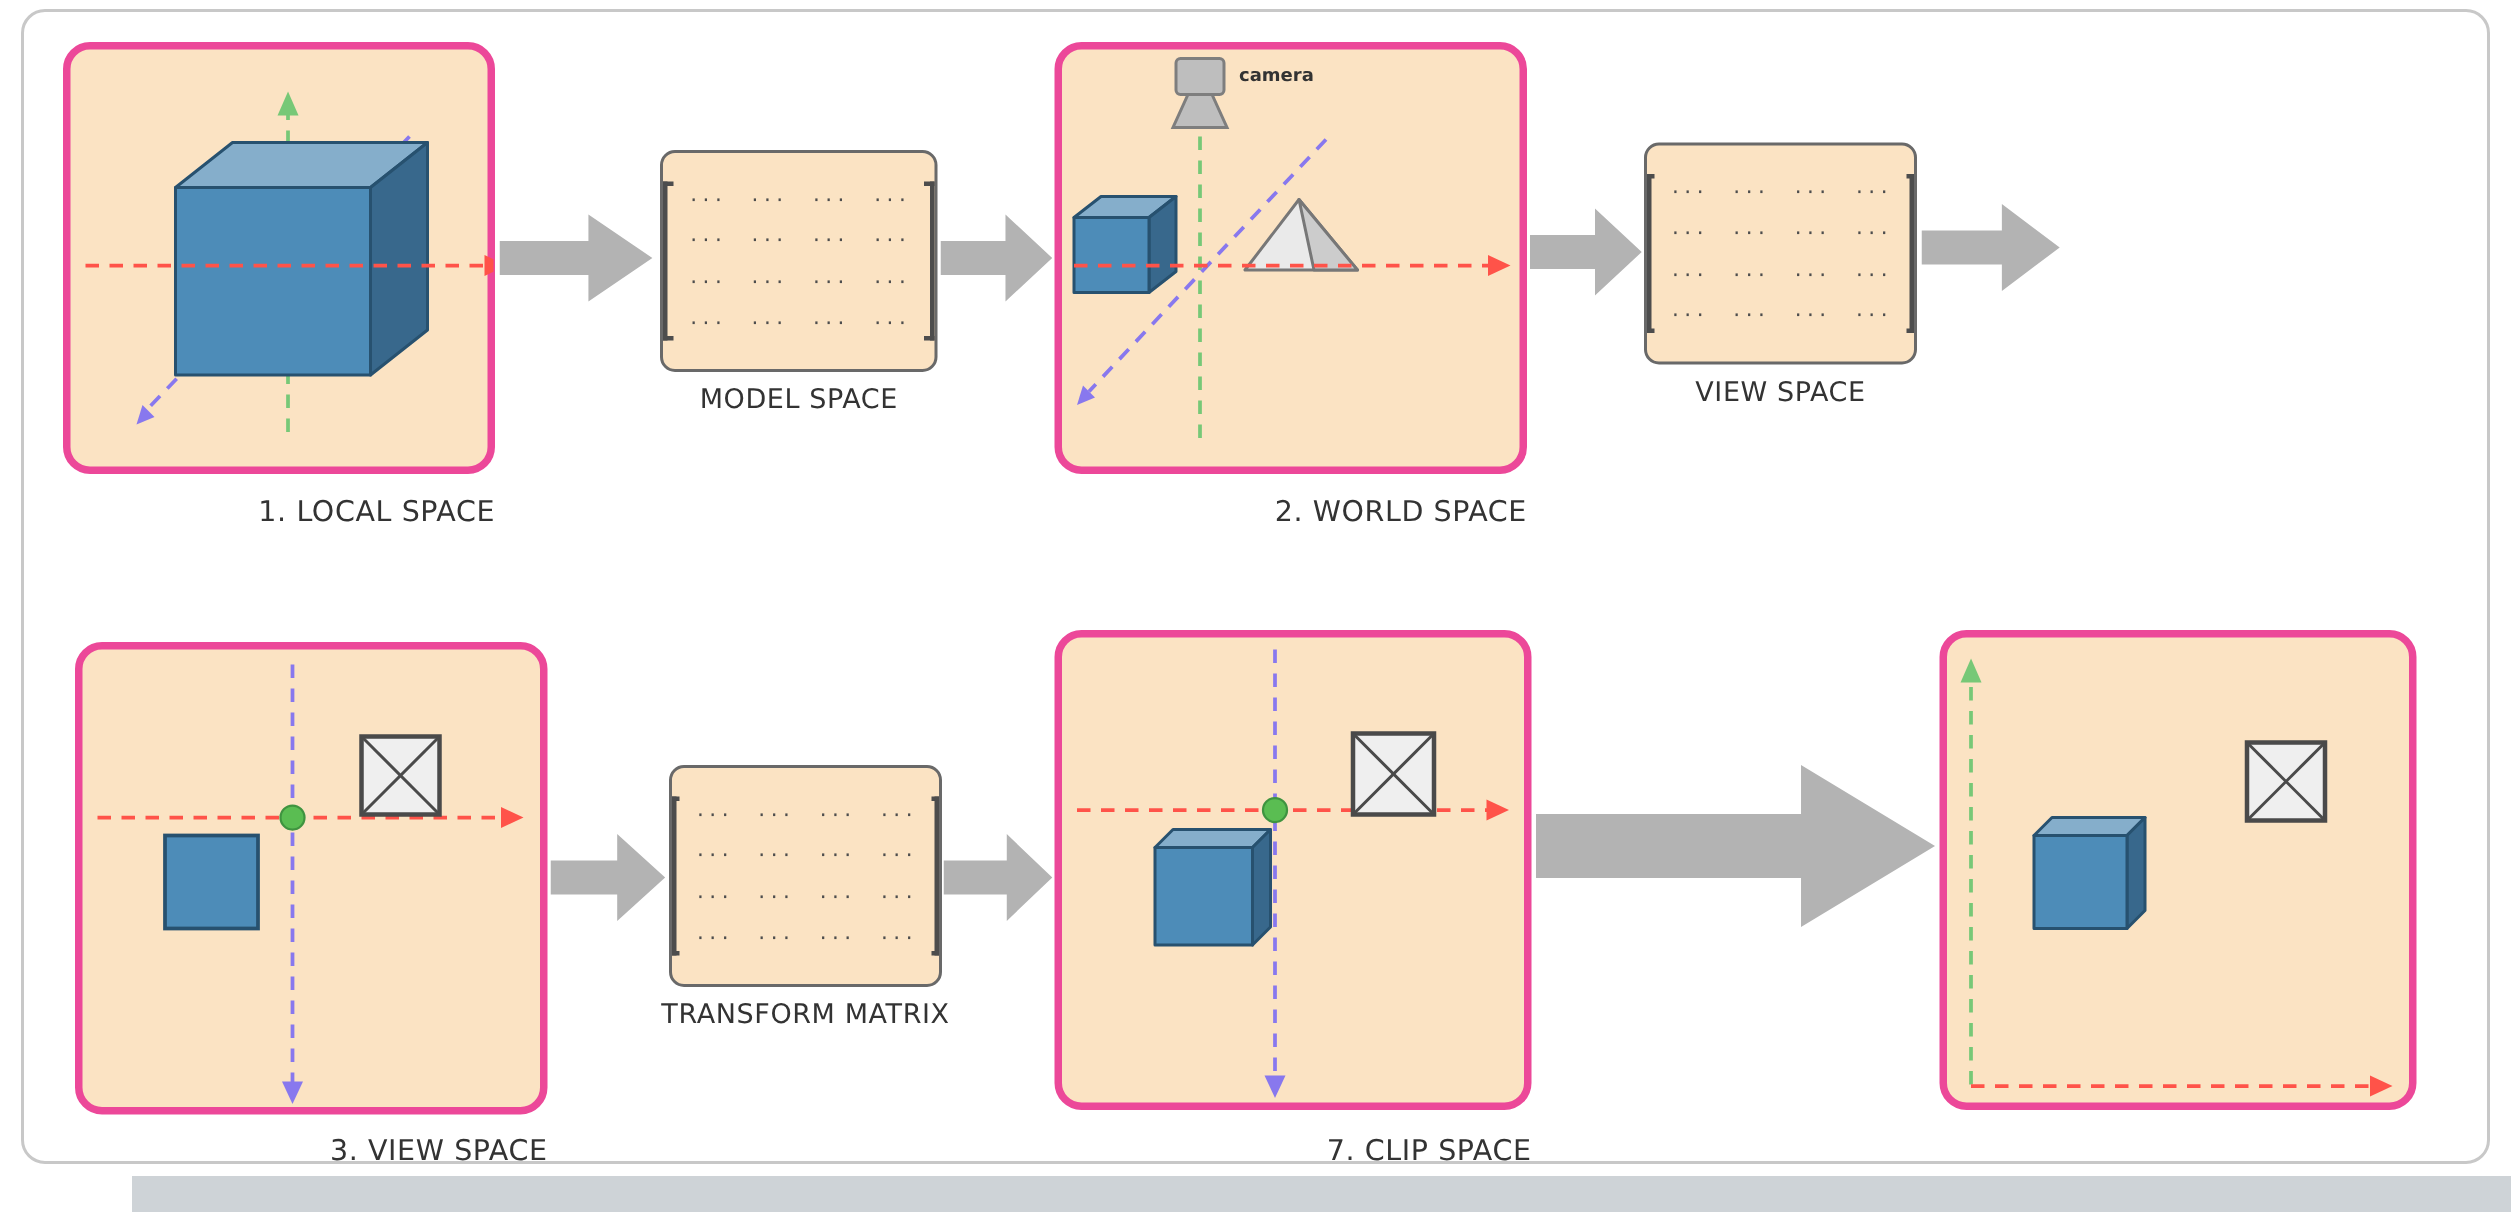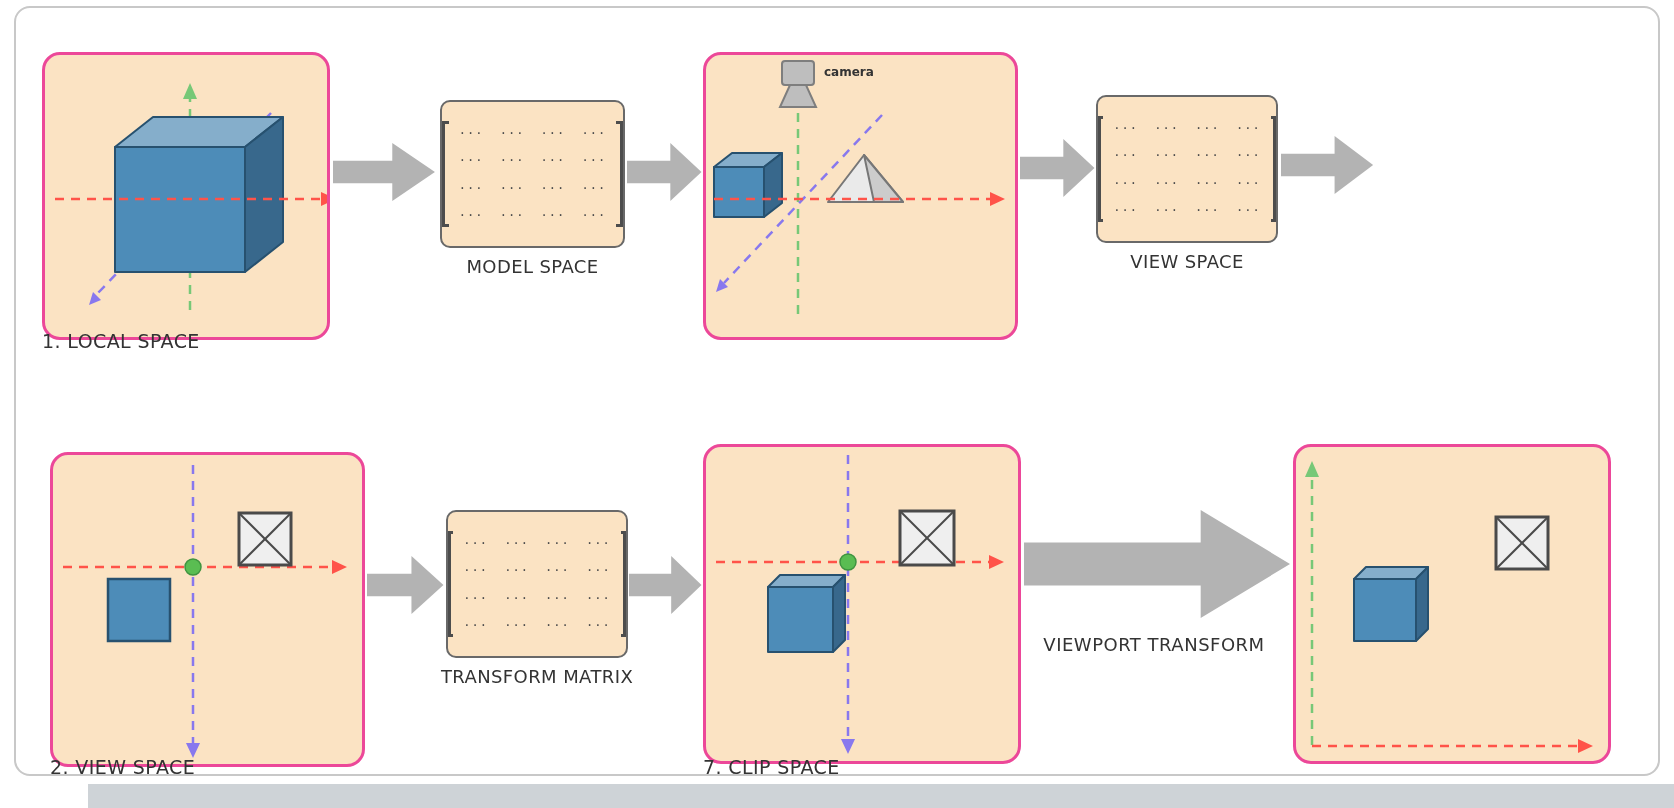--- a/index.html
+++ b/index.html
@@ -2,24 +2,24 @@
 <html style="--panel-fill: #FBE3C3; --panel-border: #696969; --arrow-gray: #B3B3B3; --axis-red: #FF5349; --axis-green: #77C877; --axis-purple: #8878EE; --cube-front: #4D8CB8; --cube-top: #85AECB; --cube-side: #38688C; --label-color: #333333;"><head>
 <meta charset="utf-8">
 <style>
   html,body{margin:0;padding:0;background:#ffffff;}
   .stage{position:relative;width:1674px;height:808px;background:#ffffff;overflow:hidden;
          font-family:"DejaVu Sans","Liberation Sans",sans-serif;}
   .canvas-border{position:absolute;left:14px;top:6px;width:1646px;height:770px;
          background:#ffffff;border:2px solid #c8c8c8;border-radius:16px;box-sizing:border-box;}
   .bottom-strip{position:absolute;left:88px;top:784px;width:1586px;height:24px;background:#ced3d7;}
 
-  .panel{position:absolute;background:var(--panel-fill,#FBE3C3);border:3px solid #ec4899;
-         border-radius:18px;box-sizing:border-box;margin-top:24px;}
+  .panel{position:absolute;background:var(--panel-fill,#FBE3C3);border:5px solid #ec4899;
+         border-radius:18px;box-sizing:border-box;}
   .panel svg{position:absolute;left:0;top:0;}
-  .panel-label{position:absolute;text-align:left;font-size:19px;color:var(--label-color,#333);
+  .panel-label{position:absolute;text-align:right;font-size:19px;color:var(--label-color,#333);
          letter-spacing:.4px;}
   .matrix-box{position:absolute;background:var(--panel-fill,#FBE3C3);border:2.5px solid #696969;
          border-radius:10px;display:flex;align-items:center;justify-content:center;gap:5px;
          box-sizing:border-box;}
   .bracket{width:10px;height:106px;box-sizing:border-box;}
   .bracket.left{border-left:3px solid #4d4d4d;border-top:3px solid #4d4d4d;border-bottom:3px solid #4d4d4d;}
   .bracket.right{border-right:3px solid #4d4d4d;border-top:3px solid #4d4d4d;border-bottom:3px solid #4d4d4d;}
   .matrix-rows{display:flex;flex-direction:column;justify-content:space-between;height:94px;padding:0 5px;}
   .matrix-rows div{font-family:"DejaVu Sans Mono","Liberation Mono",monospace;font-size:12px;
          color:#4d4d4d;letter-spacing:1px;word-spacing:8px;line-height:1;white-space:nowrap;}
@@ -121,20 +121,21 @@
         <line x1="8" y1="144" x2="286" y2="144" class="ax red dash"></line>
         <polygon points="284,137 284,151 299,144" class="fill-red"></polygon>
       </g>
       <g>
         <rect x="76" y="6" width="32" height="24" rx="3" class="cam-body"></rect>
         <polygon points="84,30 100,30 110,52 74,52" class="cam-body"></polygon>
       </g>
     </svg>
     <span class="camera-label" style="left:118px;top:10px">camera</span>
   </div>
+  <div class="panel-label" style="left:703px;top:330px;width:315px">2. WORLD SPACE</div>
 
   <svg class="arrow" style="left:1020px;top:137px" width="76" height="62" viewBox="0 0 100 60" preserveAspectRatio="none">
     <polygon class="arrow-poly" points="0,19 57,19 57,2 98,30 57,58 57,41 0,41"></polygon>
   </svg>
 
   <div class="matrix-box" style="left:1096px;top:95px;width:182px;height:148px">
     <div class="bracket left"></div>
     <div class="matrix-rows">
       <div>··· ··· ··· ···</div>
       <div>··· ··· ··· ···</div>
@@ -161,21 +162,21 @@
       </g>
       <rect x="55" y="124" width="62" height="62" class="flat-cube"></rect>
       <g>
         <rect x="186" y="58" width="52" height="52" class="xbox"></rect>
         <line x1="186" y1="58" x2="238" y2="110" class="xline"></line>
         <line x1="238" y1="58" x2="186" y2="110" class="xline"></line>
       </g>
       <circle cx="140" cy="112" r="8" class="origin-dot"></circle>
     </svg>
   </div>
-  <div class="panel-label" style="left:50px;top:756px;width:315px">2. VIEW SPACE</div>
+  <div class="panel-label" style="left:50px;top:756px;width:315px">3. VIEW SPACE</div>
 
   <svg class="arrow" style="left:367px;top:554px" width="78" height="62" viewBox="0 0 100 60" preserveAspectRatio="none">
     <polygon class="arrow-poly" points="0,19 57,19 57,2 98,30 57,58 57,41 0,41"></polygon>
   </svg>
 
   <div class="matrix-box" style="left:446px;top:510px;width:182px;height:148px">
     <div class="bracket left"></div>
     <div class="matrix-rows">
       <div>··· ··· ··· ···</div>
       <div>··· ··· ··· ···</div>
@@ -211,21 +212,20 @@
         <line x1="248" y1="64" x2="194" y2="118" class="xline"></line>
       </g>
       <circle cx="142" cy="115" r="8" class="origin-dot"></circle>
     </svg>
   </div>
   <div class="panel-label" style="left:703px;top:756px;width:318px">7. CLIP SPACE</div>
 
   <svg class="arrow" style="left:1024px;top:508px" width="268" height="112" viewBox="0 0 270 110" preserveAspectRatio="none">
     <polygon class="arrow-poly" points="0,34 178,34 178,2 268,55 178,108 178,76 0,76"></polygon>
   </svg>
-  <div class="viewport-label" style="left:1014px;top:634px;width:280px">VIEWPORT TRANSFORM</div>
 
   <div class="panel" style="left:1293px;top:420px;width:318px;height:320px">
     <svg width="312" height="314" viewBox="0 0 312 314">
       <g>
         <line x1="16" y1="298" x2="16" y2="28" class="ax green dash"></line>
         <polygon points="9,30 23,30 16,14" class="fill-green"></polygon>
       </g>
       <g>
         <line x1="16" y1="299" x2="284" y2="299" class="ax red dash"></line>
         <polygon points="282,292 282,306 297,299" class="fill-red"></polygon>

